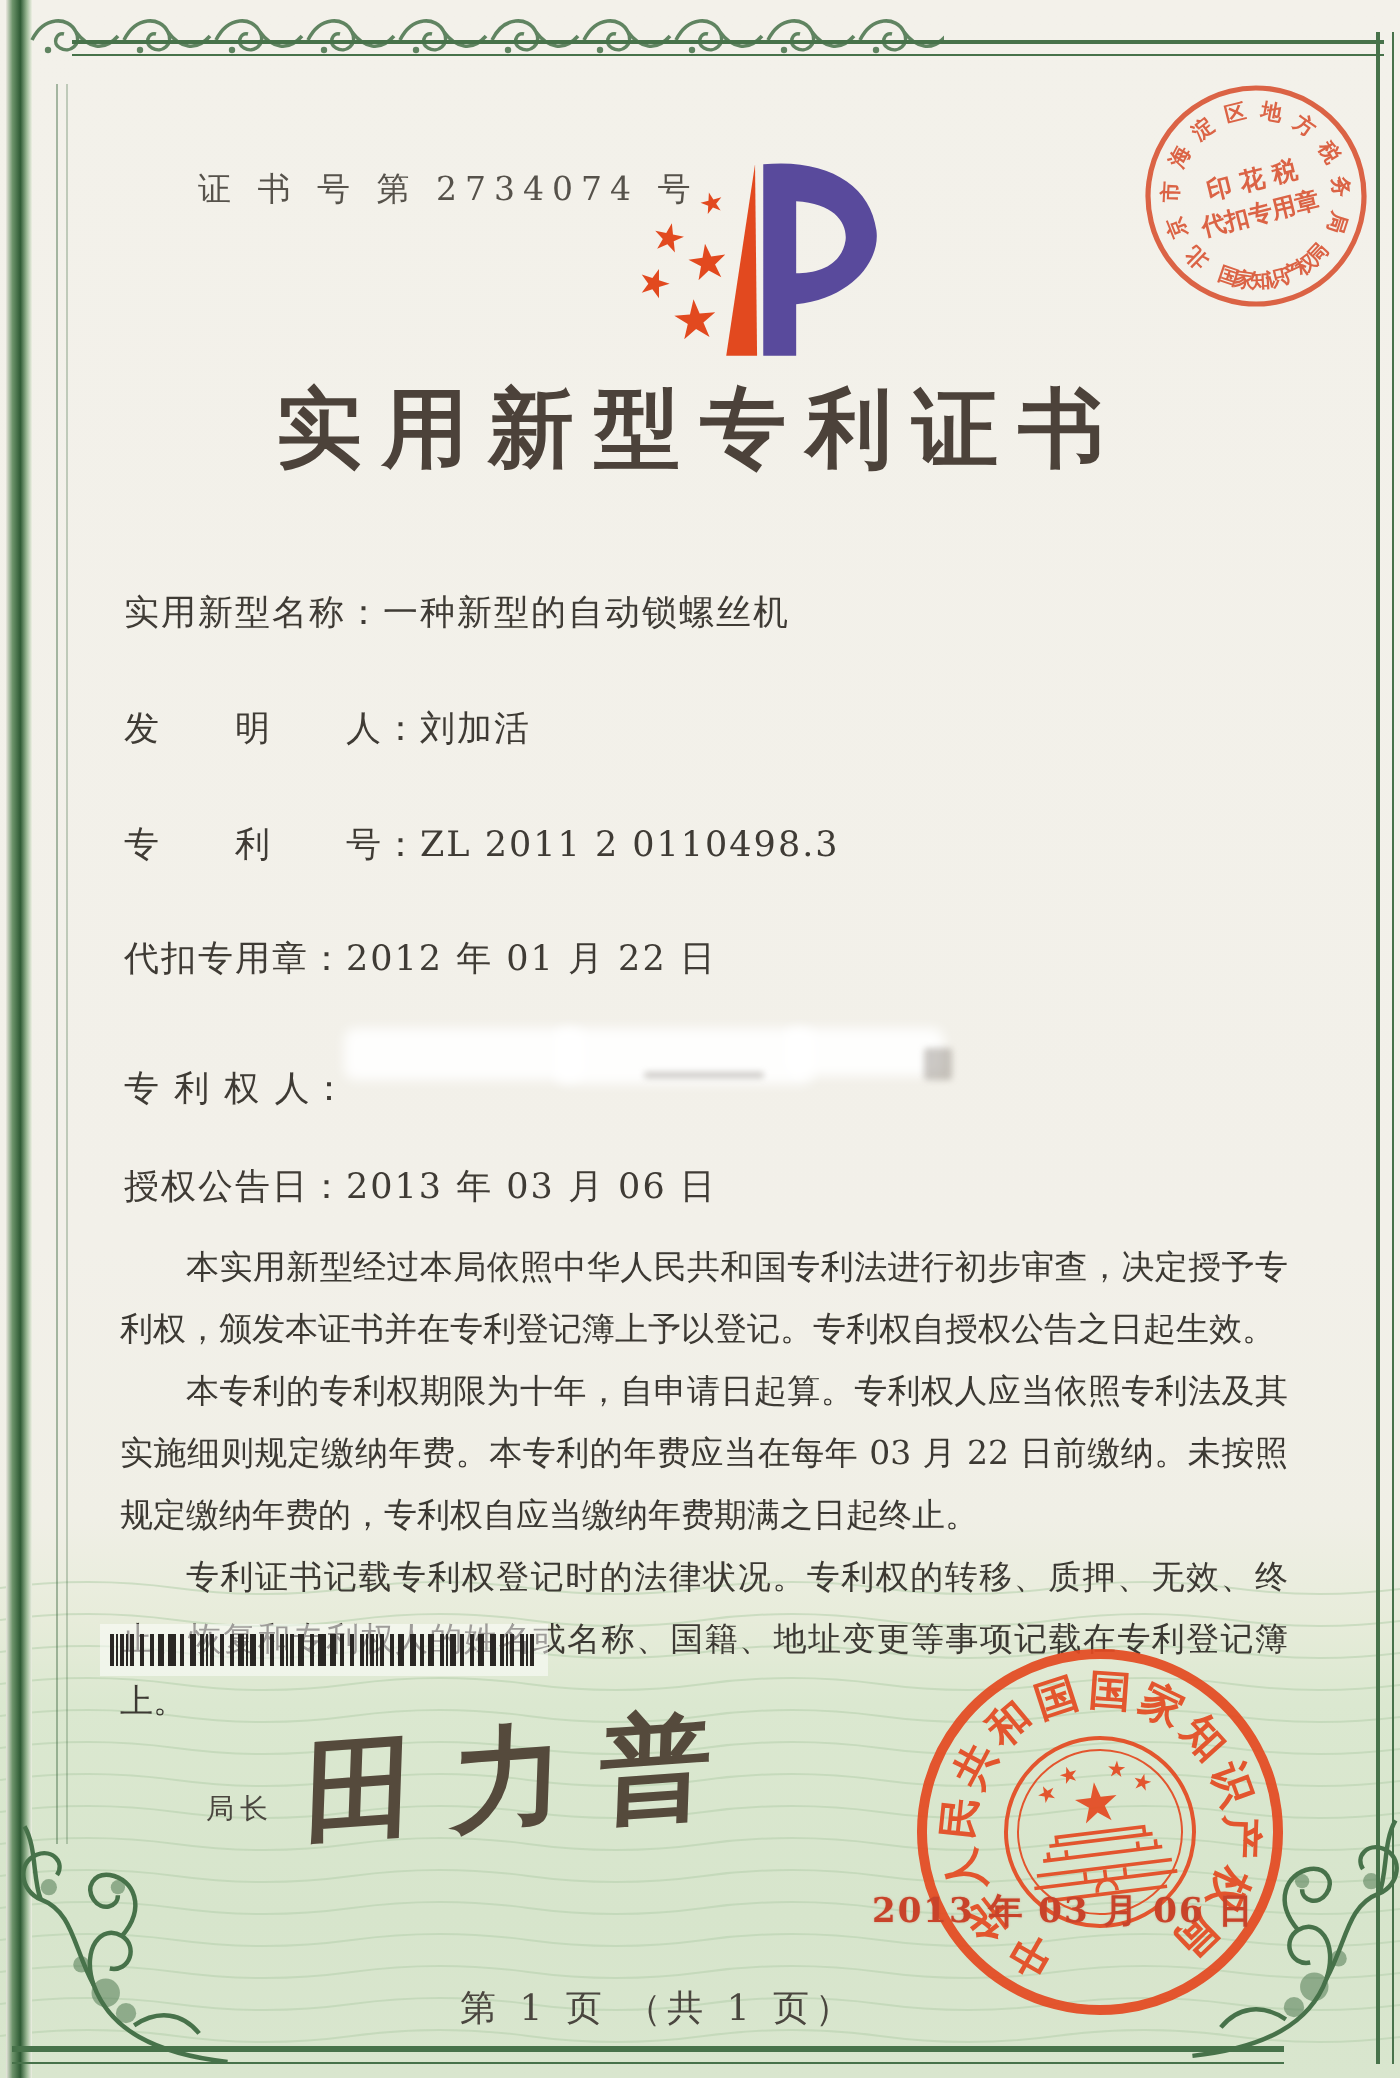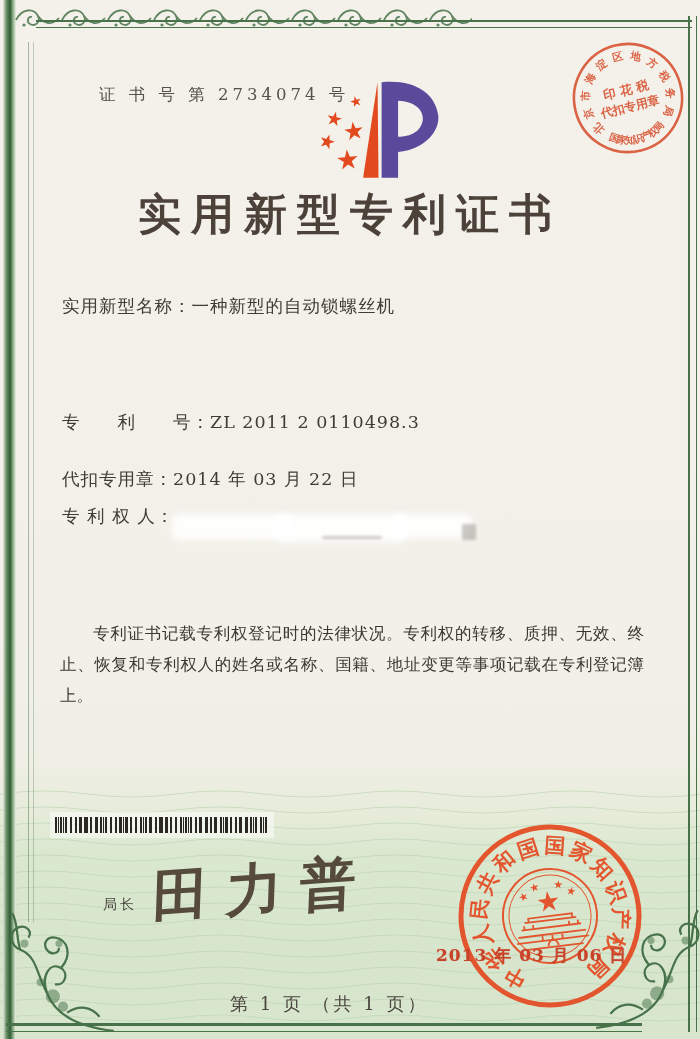--- a/index.html
+++ b/index.html
@@ -27,21 +27,21 @@
   .waves{left:0;top:786px;width:700px;height:246px;}
   
   .cert-no{left:72px;top:84px;font-size:16.5px;letter-spacing:4px;color:#56524b;margin-left:27px;}
   .logo{left:276px;top:76px;width:166px;height:108px;}
   .tax-seal{left:566px;top:36px;width:124px;height:124px;transform:rotate(-14deg);opacity:.88;}
   .tax-seal text{font-family:"DejaVu Serif",serif;font-weight:600;}
   .doc-title{left:60px;top:186px;width:580px;text-align:center;
     font-size:43px;font-weight:600;color:#4c423a;letter-spacing:10px;}
   
   .field{left:62px;font-size:17.5px;color:#3f3b35;letter-spacing:1px;white-space:nowrap;}
-  .f0{top:294px;} .f1{top:352px;} .f2{top:410px;} .f3{top:467px;} .f4{top:504px;} .f5{top:581px;}
+  .f0{top:294px;} .f1{top:352px;} .f2{top:410px;} .f3{top:467px;} .f4{top:532px;} .f5{top:581px;}
   
   .redact{left:172px;top:514px;width:322px;height:38px;}
   .redact .blob{position:absolute;background:rgba(255,255,255,.9);filter:blur(3px);border-radius:6px;}
   .redact .smudge{position:absolute;background:rgba(120,114,104,.38);filter:blur(1.5px);border-radius:2px;}
   
   .body-text{left:60px;top:618px;width:584px;font-size:16.5px;line-height:31px;
     color:#3c3933;text-align:justify;}
   .body-text p{margin:0;text-indent:2em;}
   
   .barcode-strip{left:50px;top:812px;width:224px;height:26px;background:rgba(255,255,255,.5);}
@@ -190,33 +190,37 @@
       <use href="#star" transform="translate(69,82) scale(10.5) rotate(-5)"></use>
     </g>
     <polygon points="98,6 84,99 99,99" fill="var(--logo_red)"></polygon>
     <path fill="var(--logo_purple)" fill-rule="evenodd" d="M102,6 L102,99 L118,99 L118,74 C146,71 159,52 157,38 C154,16 133,3 102,6 Z
          M118,24 C137,25 143,35 142,43 C140,55 129,59 118,59 Z"></path>
   </svg>
 
   <div class="abs field f0"><span>实用新型名称：</span><span>一种新型的自动锁螺丝机</span></div>
 
   <div class="abs doc-title">实用新型专利证书</div>
+  <div class="abs field f1"><span>发　　明　　人：</span><span>刘加活</span></div>
   <div class="abs field f2"><span>专　　利　　号：</span><span>ZL 2011 2 0110498.3</span></div>
-  <div class="abs field f3"><span>代扣专用章：</span><span>2014 年 03 月 22 日</span></div>
+  <div class="abs field f3"><span>代扣专用章：</span><span>2012 年 01 月 22 日</span></div>
   <div class="abs field f4"><span>专 利 权 人：</span><span></span></div>
+  <div class="abs field f5"><span>授权公告日：</span><span>2013 年 03 月 06 日</span></div>
 
   <div class="abs redact">
     <div class="blob" style="left:0;top:4;width:120px;height:26px;"></div>
     <div class="blob" style="left:105px;top:2;width:130px;height:28px;"></div>
     <div class="blob" style="left:220px;top:5;width:80px;height:24px;"></div>
     <div class="smudge" style="left:150px;top:22px;width:60px;height:3px;"></div>
     <div class="smudge" style="left:290px;top:10px;width:14px;height:16px;"></div>
   </div>
 
   <div class="abs body-text">
+    <p>本实用新型经过本局依照中华人民共和国专利法进行初步审查，决定授予专利权，颁发本证书并在专利登记簿上予以登记。专利权自授权公告之日起生效。</p>
+    <p>本专利的专利权期限为十年，自申请日起算。专利权人应当依照专利法及其实施细则规定缴纳年费。本专利的年费应当在每年 03 月 22 日前缴纳。未按照规定缴纳年费的，专利权自应当缴纳年费期满之日起终止。</p>
     <p>专利证书记载专利权登记时的法律状况。专利权的转移、质押、无效、终止、恢复和专利权人的姓名或名称、国籍、地址变更等事项记载在专利登记簿上。</p>
   </div>
 
   <div class="abs barcode-strip">
     <div class="barcode"></div>
   </div>
 
   <div class="abs sig-label">局长</div>
   <div class="abs sig-name">田力普</div>
 

